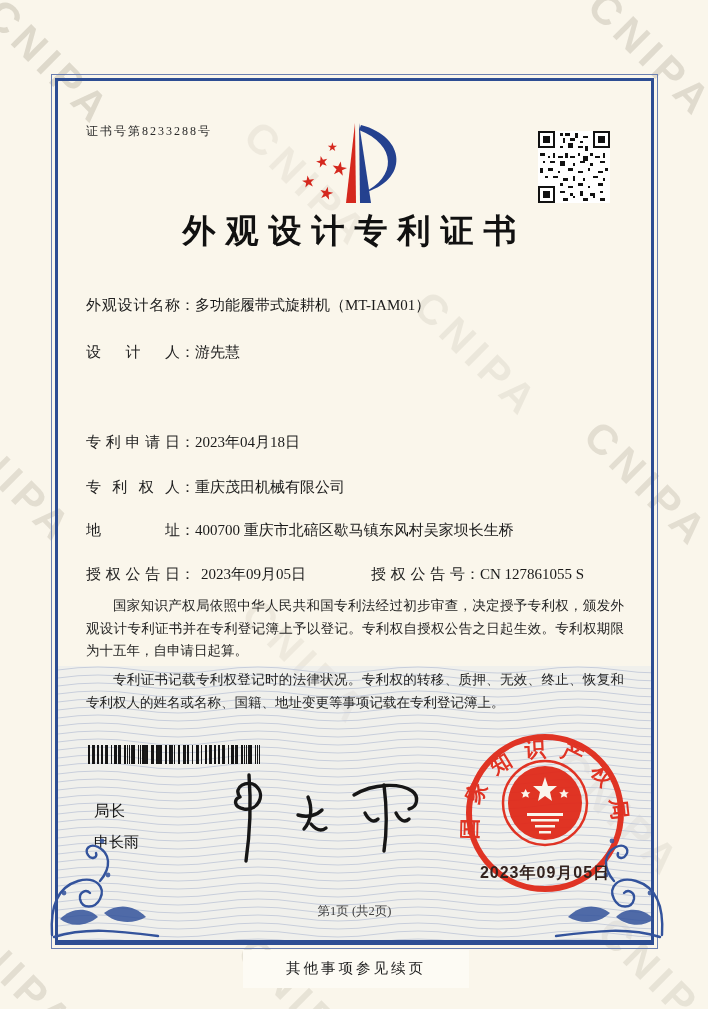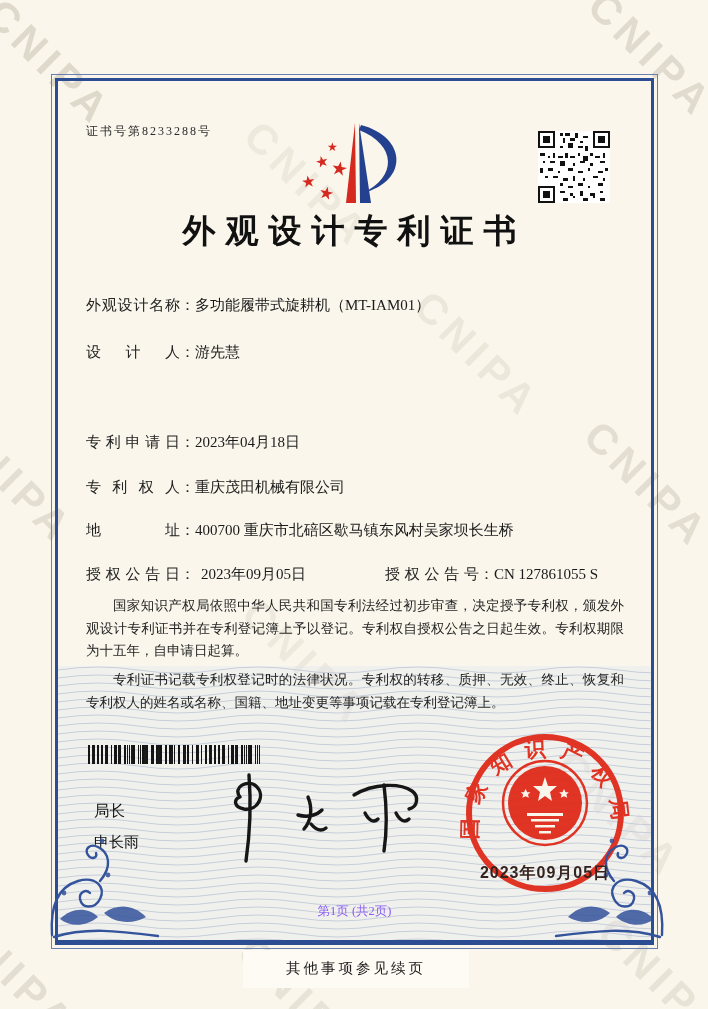--- a/index.html
+++ b/index.html
@@ -44,21 +44,21 @@
 
   .frow{left:28px;width:545px;font-size:15px;white-space:nowrap;z-index:5;}
   .lbl{
     display:inline-block;width:94px;vertical-align:bottom;
     text-align:justify;text-align-last:justify;-moz-text-align-last:justify;
     color:#222;
   }
   .colon{display:inline-block;color:#222;}
   .val{color:#1a1a1a;}
   .val-fixed{display:inline-block;width:170px;margin-left:6px;}
-  .lbl2{margin-left:14px;}
+  .lbl2{}
 
   .paras{left:28px;top:514px;width:538px;font-size:13.5px;line-height:1.68;text-align:justify;color:#242424;z-index:5;}
   .paras p{margin:0 0 6px 0;text-indent:2em;}
 
   .barcode{
     left:30px;top:664px;width:172px;height:19px;z-index:5;
     background-image:
       repeating-linear-gradient(90deg,#141414 0 2px,transparent 2px 5px,#141414 5px 6px,transparent 6px 9px),
       repeating-linear-gradient(90deg,#141414 0 1px,transparent 1px 4px,#1a1a1a 4px 7px,transparent 7px 13px);
   }
@@ -69,21 +69,21 @@
   .sig-name{left:36px;top:752px;font-family:"Liberation Sans","DejaVu Sans",sans-serif;font-size:15px;color:#111;z-index:6;}
   .sig-svg{left:130px;top:690px;width:260px;height:95px;z-index:6;}
 
   .seal{left:398px;top:648px;width:178px;height:178px;z-index:6;opacity:.95;}
   .seal-date{
     left:398px;top:782px;width:178px;text-align:center;z-index:7;
     font-family:"Liberation Sans","DejaVu Sans",sans-serif;
     font-size:16px;font-weight:700;letter-spacing:1px;color:#33221e;
   }
 
-  .pagenum{left:0;top:822px;width:100%;text-align:center;font-size:12.5px;color:#8b5cf6;z-index:6;}
+  .pagenum{left:0;top:822px;width:100%;text-align:center;font-size:12.5px;color:#404040;z-index:6;}
 
   .orn{z-index:6;}
   .orn-left{left:-14px;top:742px;width:120px;height:120px;}
   .orn-right{left:492px;top:742px;width:120px;height:120px;transform:scaleX(-1);}
 
   .cont-note{
     position:absolute;left:243px;top:950px;width:226px;height:38px;
     background:#fdfbf4;z-index:4;
     text-align:center;line-height:36px;font-size:14.5px;letter-spacing:3px;color:#222;
   }

